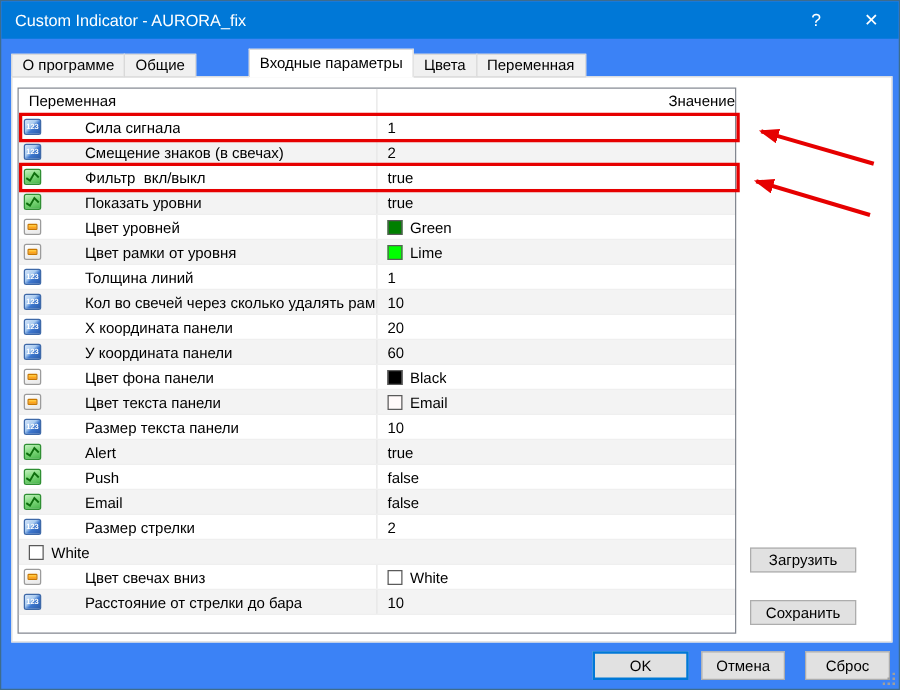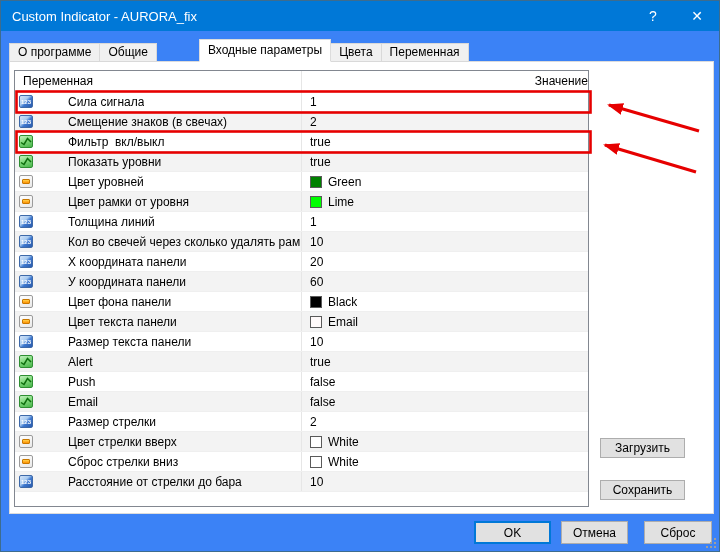--- a/index.html
+++ b/index.html
@@ -281,37 +281,31 @@
           <div class="grid-row">
     <div class="cell-name">
               <span class="cell-icon icon-int">123</span>
       <span class="name-text">Размер стрелки</span>
     </div>
     <div class="cell-value">
       <span class="value-text">2</span>
     </div>
   </div>
           <div class="grid-row alt">
-    <div class="cell-name">
-              <span class="cell-icon icon-color">
-                <span class="orange-bar"></span>
-              </span>
-      <span class="name-text">Цвет стрелки вверх</span>
-    </div>
     <div class="cell-value">
               <span class="swatch" style="background: rgb(255, 255, 255);"></span>
       <span class="value-text">White</span>
     </div>
   </div>
           <div class="grid-row">
     <div class="cell-name">
               <span class="cell-icon icon-color">
                 <span class="orange-bar"></span>
               </span>
-      <span class="name-text">Сброс стрелки вниз</span>
+      <span class="name-text">Цвет свечах вниз</span>
     </div>
     <div class="cell-value">
               <span class="swatch" style="background: rgb(255, 255, 255);"></span>
       <span class="value-text">White</span>
     </div>
   </div>
           <div class="grid-row alt">
     <div class="cell-name">
               <span class="cell-icon icon-int">123</span>
       <span class="name-text">Расстояние от стрелки до бара</span>

